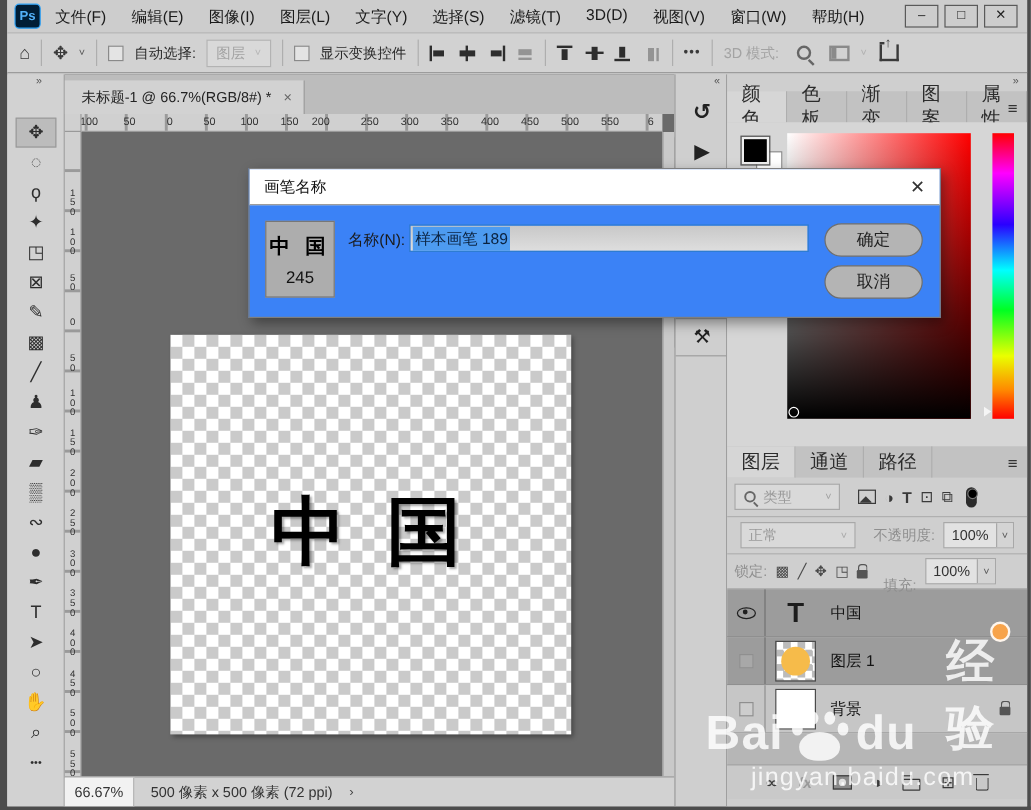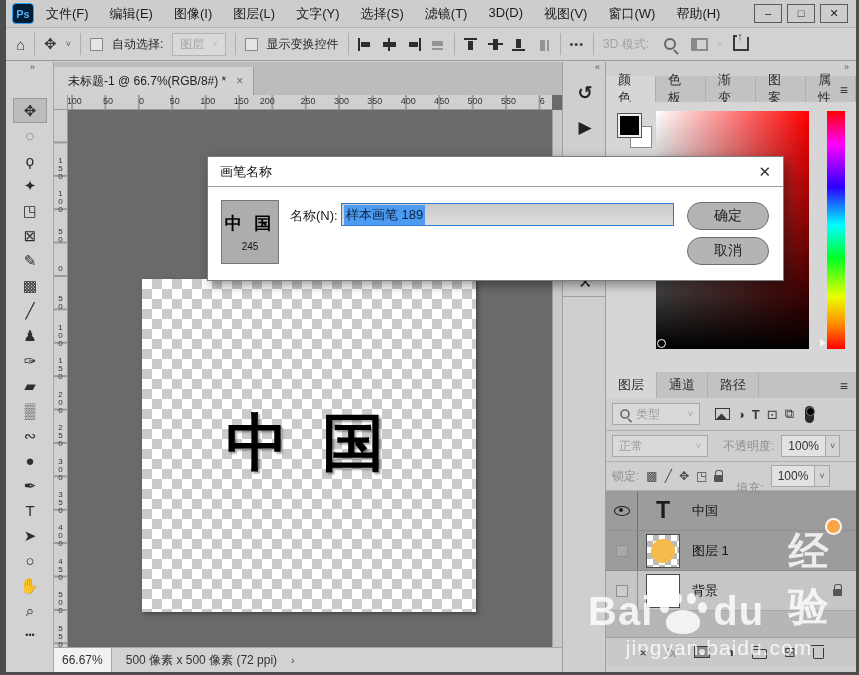--- a/index.html
+++ b/index.html
@@ -82,21 +82,21 @@
   .strip { width:44px; background:#cfcfcf; border-left:1px solid #9f9f9f; border-right:1px solid #9f9f9f; position:relative; }
   .strip-head { height:14px; font-size:9px; color:#555; text-align:right; padding-right:5px; }
   .strip-ico { width:44px; height:34px; display:flex; align-items:center; justify-content:center; font-size:17px; color:#222; }
   .hist { font-size:18px; font-weight:bold; }
   .wrench-sec { position:absolute; top:203px; left:0; width:44px; height:32px; border-top:1px solid #9f9f9f; border-bottom:1px solid #9f9f9f; display:flex; align-items:center; justify-content:center; font-size:16px; color:#222; }
 
   
   .dock { flex:1; background:#cfcfcf; position:relative; }
   .dock-head { height:14px; font-size:9px; color:#555; text-align:right; padding-right:7px; }
   .ptabs { display:flex; height:26px; background:#c2c2c2; align-items:stretch; position:relative; }
-  .ptab { padding:0 12px; font-size:13px; color:#2c2c2c; display:flex; align-items:center; border-right:1px solid #aeaeae; }
+  .ptab { padding:0 12px; font-size:16px; color:#2c2c2c; display:flex; align-items:center; border-right:1px solid #aeaeae; }
   .ptab.sel { background:#d6d6d6; }
   .pmenu { position:absolute; right:8px; top:6px; font-size:14px; color:#333; }
   .color-body { height:270px; background:#d6d6d6; position:relative; }
   .fg-swatch { position:absolute; left:12px; top:12px; width:23px; height:23px; background:#000; border:2px solid #f0f0f0; outline:1px solid #555; z-index:2; }
   .bg-swatch { position:absolute; left:24px; top:24px; width:22px; height:22px; background:#fff; border:1px solid #888; z-index:1; }
   .svbox { position:absolute; left:50px; top:9px; width:153px; height:238px;
            background:linear-gradient(to bottom, rgba(0,0,0,0), #000), linear-gradient(to right, #fff, #f00); }
   .sv-cursor { position:absolute; left:1px; bottom:1px; width:9px; height:9px; border:1.5px solid #fff; border-radius:50%; }
   .huestrip { position:absolute; left:221px; top:9px; width:18px; height:238px;
               background:linear-gradient(to bottom, #ff0000 0%, #ff00ff 14%, #2a00ff 32%, #00ffff 48%, #00ff22 62%, #eaff00 78%, #ff8800 90%, #ff0000 100%); }
@@ -105,21 +105,21 @@
   
   .layers { position:absolute; top:310px; left:0; right:0; bottom:0; background:#cfcfcf; }
   .lrow { display:flex; align-items:center; gap:7px; padding:0 6px; border-bottom:1px solid #b0b0b0; }
   .filter-row { height:33px; }
   .searchbox { display:flex; align-items:center; gap:5px; border:1px solid #a8a8a8; background:#d9d9d9; height:22px; padding:0 6px; width:88px; color:#9a9a9a; font-size:12px; }
   .fico { font-size:13px; color:#3a3a3a; flex:0 0 auto; }
   .imgico { width:15px; height:12px; border:1.6px solid #3a3a3a; position:relative; overflow:hidden; display:inline-block; }
   .imgico::after { content:""; position:absolute; bottom:-3px; left:2px; width:7px; height:7px; background:#3a3a3a; transform:rotate(45deg); }
   .pill { width:9px; height:17px; border-radius:5px; background:#2b2b2b; position:relative; margin-left:4px; }
   .pill::after { content:""; position:absolute; top:1px; left:1px; width:7px; height:7px; border-radius:50%; background:#000; border:1px solid #777; }
-  .blend-row { height:31px; font-size:12px; }
+  .blend-row { height:31px; font-size:12px;justify-content:center; }
   .dropdown { border:1px solid #a8a8a8; background:#d9d9d9; height:22px; display:flex; align-items:center; justify-content:space-between; padding:0 6px; font-size:12px; }
   .blend-dd { width:96px; color:#9a9a9a; }
   .lbl-gray { color:#8f8f8f; font-size:12px; }
   .valbox { border:1px solid #a8a8a8; background:#e2e2e2; height:22px; display:flex; align-items:center; font-size:12px; color:#333; }
   .valbox .v { padding:0 6px; }
   .valbox .c { border-left:1px solid #a8a8a8; padding:0 4px; color:#555; font-size:9px; height:100%; display:flex; align-items:center; background:#d4d4d4; }
   .lock-row { height:29px; font-size:12px; }
   .lockico { font-size:12px; color:#4a4a4a; }
   .mini-lock { width:9px; height:7px; background:#555; border-radius:1px; position:relative; display:inline-block; margin-top:4px; }
   .mini-lock::before { content:""; position:absolute; top:-5px; left:1px; width:6px; height:5px; border:1.5px solid #555; border-bottom:none; border-radius:3px 3px 0 0; }
@@ -143,27 +143,27 @@
   .footico { font-size:14px; color:#3a3a3a; }
   .fx { font-style:italic; color:#9a9a9a; font-size:13px; font-weight:bold; }
   .maskico { width:16px; height:12px; background:#8a8a8a; border:1px solid #3a3a3a; position:relative; display:inline-block; }
   .maskico::after { content:""; position:absolute; left:4px; top:2px; width:6px; height:6px; background:#e0e0e0; border-radius:50%; }
   .folder { width:15px; height:10px; border:1.8px solid #3a3a3a; border-radius:1px; position:relative; display:inline-block; margin-top:4px; }
   .folder::before { content:""; position:absolute; top:-4px; left:-1px; width:6px; height:3px; border:1.8px solid #3a3a3a; border-bottom:none; }
   .trash { width:11px; height:11px; border:1.8px solid #3a3a3a; border-top:none; border-radius:0 0 2px 2px; position:relative; display:inline-block; margin-top:2px; }
   .trash::before { content:""; position:absolute; top:-3px; left:-3px; width:13px; height:1.8px; background:#3a3a3a; }
 
   
-  .dialog { position:absolute; left:201px; top:156px; width:577px; height:125px; background:#ffffff; border:1px solid #7e7e7e; box-shadow:3px 4px 10px rgba(0,0,0,.4); z-index:50; }
+  .dialog { position:absolute; left:201px; top:140px; width:577px; height:125px; background:#3b82f6; border:1px solid #7e7e7e; box-shadow:3px 4px 10px rgba(0,0,0,.4); z-index:50; }
   .dlg-title { height:30px; background:#fff; display:flex; align-items:center; padding:0 12px; font-size:13px; color:#111; border-bottom:1px solid #9c9c9c; }
   .dlg-close { margin-left:auto; font-size:15px; color:#333; }
   .dlg-body { position:relative; height:121px; }
   .brush-preview { position:absolute; left:13px; top:13px; width:58px; height:64px; background:#adadad; border:1px solid #777; display:flex; flex-direction:column; align-items:center; justify-content:center; }
   .bp-chars { font-size:17px; font-weight:bold; color:#000; letter-spacing:4px; }
-  .bp-size { font-size:10px; color:#111; margin-top:6px; }
+  .bp-size { font-size:14px; color:#111; margin-top:6px; }
   .dlg-label { position:absolute; left:82px; top:20px; font-size:13px; color:#1a1a1a; }
   .dlg-input { position:absolute; left:133px; top:16px; width:333px; height:23px; border:1px solid #2e7cd1; background:linear-gradient(#c8c8c8,#dedede); display:flex; align-items:center; padding-left:2px; }
   .dlg-input .seltext { background:#4d9bf0; color:#0b2340; font-size:13px; padding:1px 2px; }
   .dlg-btn { position:absolute; left:479px; width:82px; height:28px; border:1.5px solid #6e6e6e; border-radius:14px; background:#b4b4b4; font-size:14px; color:#222; display:flex; align-items:center; justify-content:center; }
   .btn-ok { top:15px; } .btn-cancel { top:50px; }
 
   
   .watermark { position:absolute; right:6px; bottom:12px; width:262px; z-index:60; color:rgba(255,255,255,.82); text-align:center; pointer-events:none; }
   .wm-row { display:flex; align-items:flex-end; justify-content:center; gap:4px; }
   .wm-big { font-size:40px; font-weight:bold; letter-spacing:1px; }

